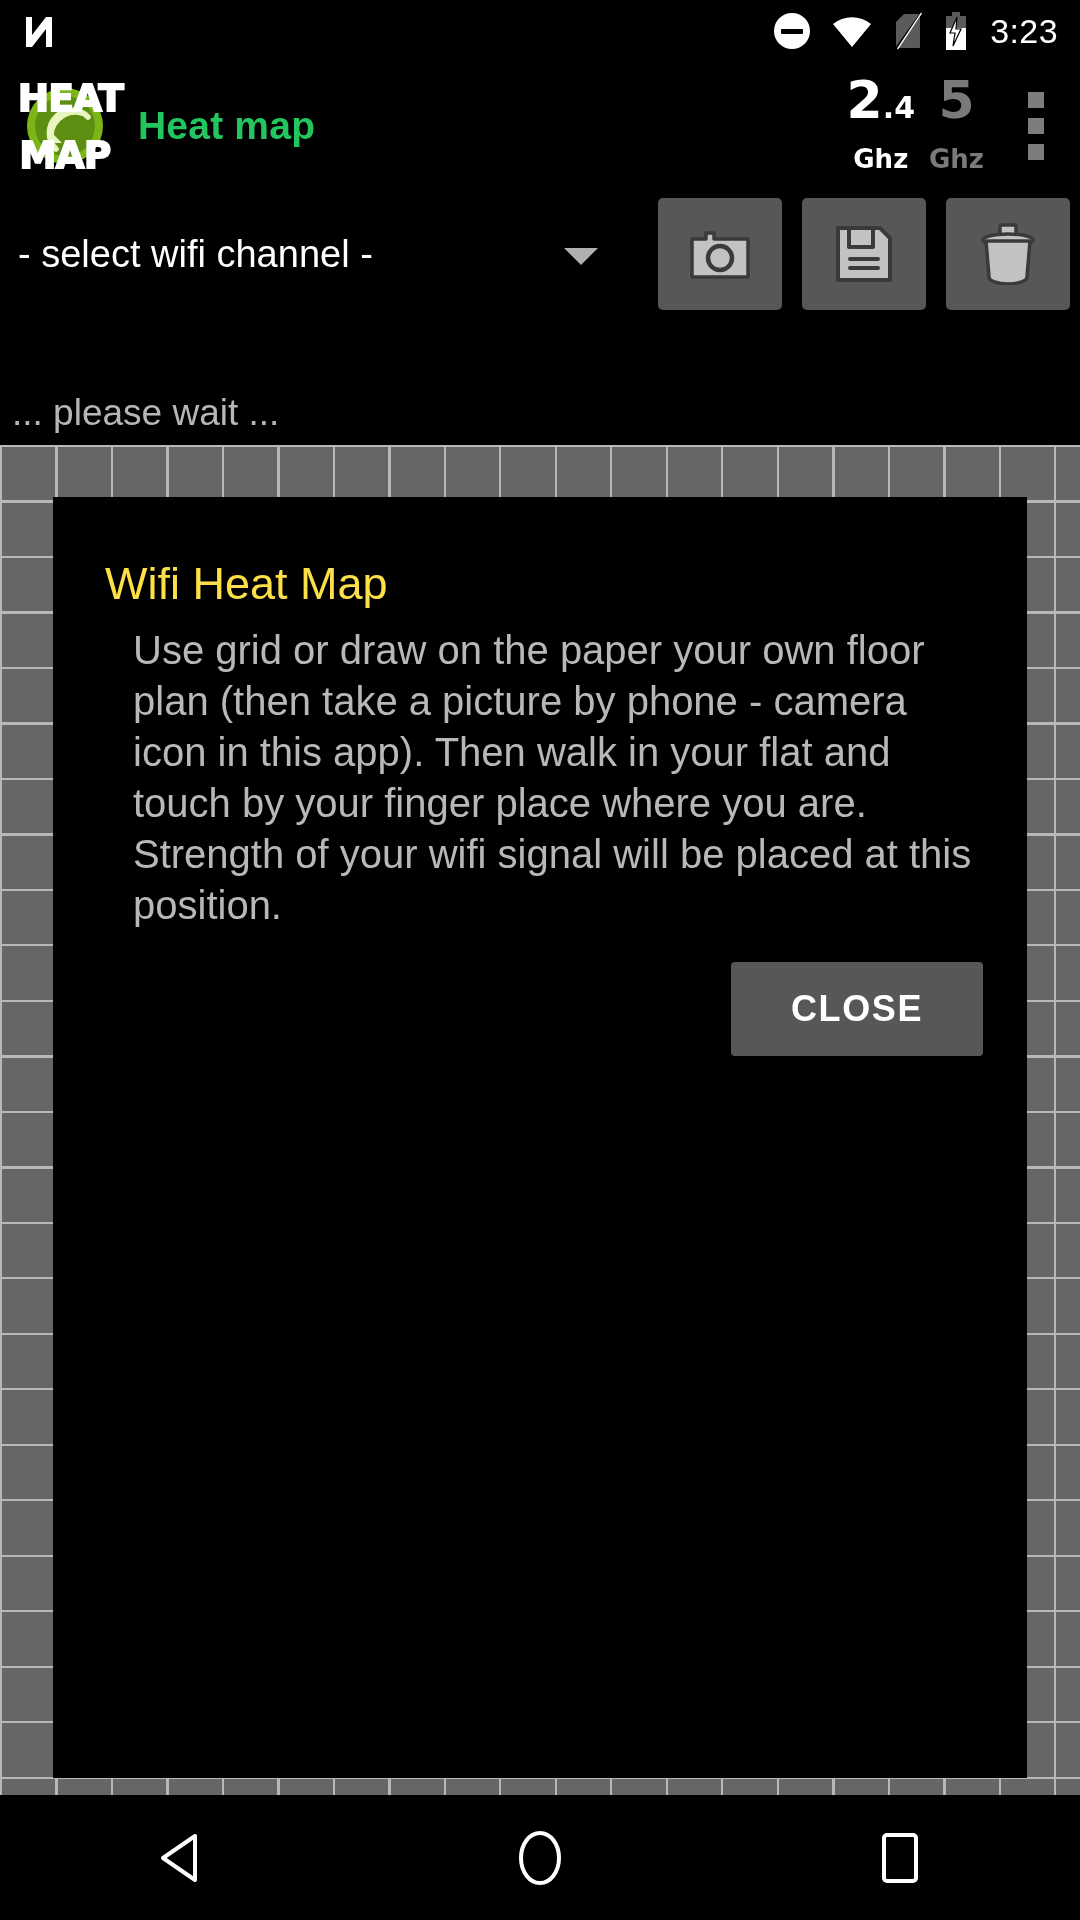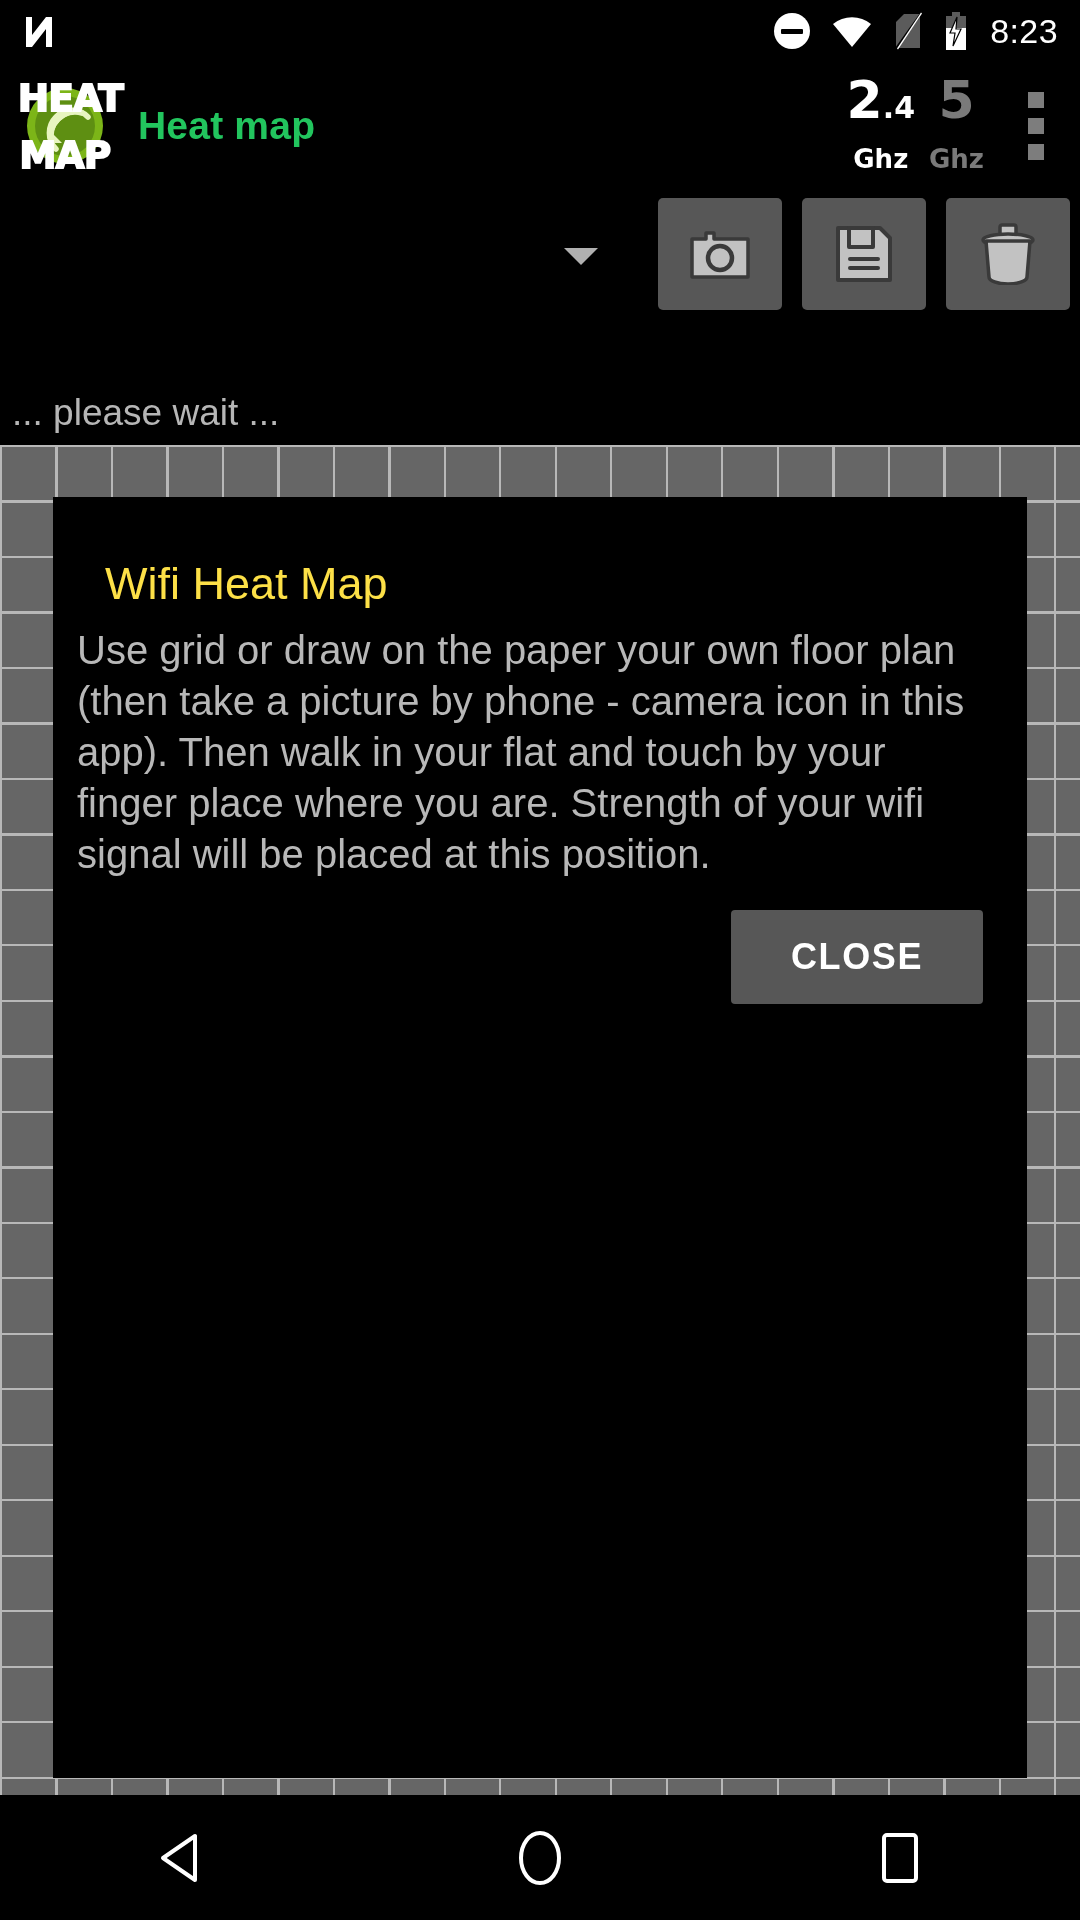--- a/index.html
+++ b/index.html
@@ -96,21 +96,21 @@
 
   
   .dialog{
     position:absolute; left:53px; top:497px; width:974px; height:1281px;
     background:#000; z-index:5;
   }
   .dlg-title{
     color:#fde047; font-size:45px; padding:62px 52px 0 52px; line-height:1.1;
   }
   .dlg-body{
-    color:#b8b8b8; font-size:40px; line-height:1.28; padding:16px 52px 0 24px;
+    color:#b8b8b8; font-size:40px; line-height:1.28; padding:16px 52px 0 80px;
   }
   .dlg-actions{ display:flex; justify-content:flex-end; padding:30px 44px 0 0; }
   .close-btn{
     background:#575757; color:#fff; font-size:36px; font-weight:bold;
     letter-spacing:1.6px; padding:26px 60px; border:none; border-radius:4px;
     font-family:"Liberation Sans", sans-serif; cursor:pointer;
   }
 
   
   .navbar{
@@ -148,21 +148,21 @@
         </svg>
       </span>
       <span>
         <svg class="batt-icon" viewBox="0 0 24 38">
           <path d="M8 0 L16 0 L16 4 L22 4 L22 38 L2 38 L2 4 L8 4 Z" fill="#5b5b5b"></path>
           <path d="M2 16 L22 16 L22 38 L2 38 Z" fill="#ffffff"></path>
           <path d="M13 5 L6 21 L11 21 L9 34 L17 17 L12 17 Z" fill="#ffffff"></path>
           <path d="M13 5 L6 21 L11 21 L9 34 L17 17 L12 17 Z" fill="#ffffff" stroke="#000" stroke-width="1.2"></path>
         </svg>
       </span>
-      <span class="clock">8:23</span>
+      <span class="clock">3:23</span>
     </div>
   </div>
 
   <div class="appbar">
     <div class="logo">
       <svg viewBox="0 0 94 94">
         <circle cx="47" cy="47" r="38" fill="#7cb518"></circle>
         <circle cx="47" cy="47" r="30" fill="#5e8f12"></circle>
         <g fill="none" stroke="#e8f5c0" stroke-width="5.5" stroke-linecap="round">
           <path d="M32 58 A28 28 0 0 1 58 32"></path>
@@ -196,20 +196,21 @@
 
     <div class="overflow">
       <i></i>
       <i></i>
       <i></i>
     </div>
   </div>
 
   <div class="chanrow">
     <div class="spinner">
+      <span class="label">- select wifi channel -</span>
       <span class="caret"></span>
     </div>
 
     <div class="tbtn">
       <svg width="64" height="54" viewBox="0 0 64 54">
         <path d="M4 12 L18 12 L18 6 L26 6 L26 12 L60 12 L60 50 L4 50 Z" fill="#c2c2c2" stroke="#3a3a3a" stroke-width="3.5" stroke-linejoin="round"></path>
         <circle cx="32" cy="31" r="12" fill="#c2c2c2" stroke="#3a3a3a" stroke-width="4.5"></circle>
       </svg>
     </div>
 

